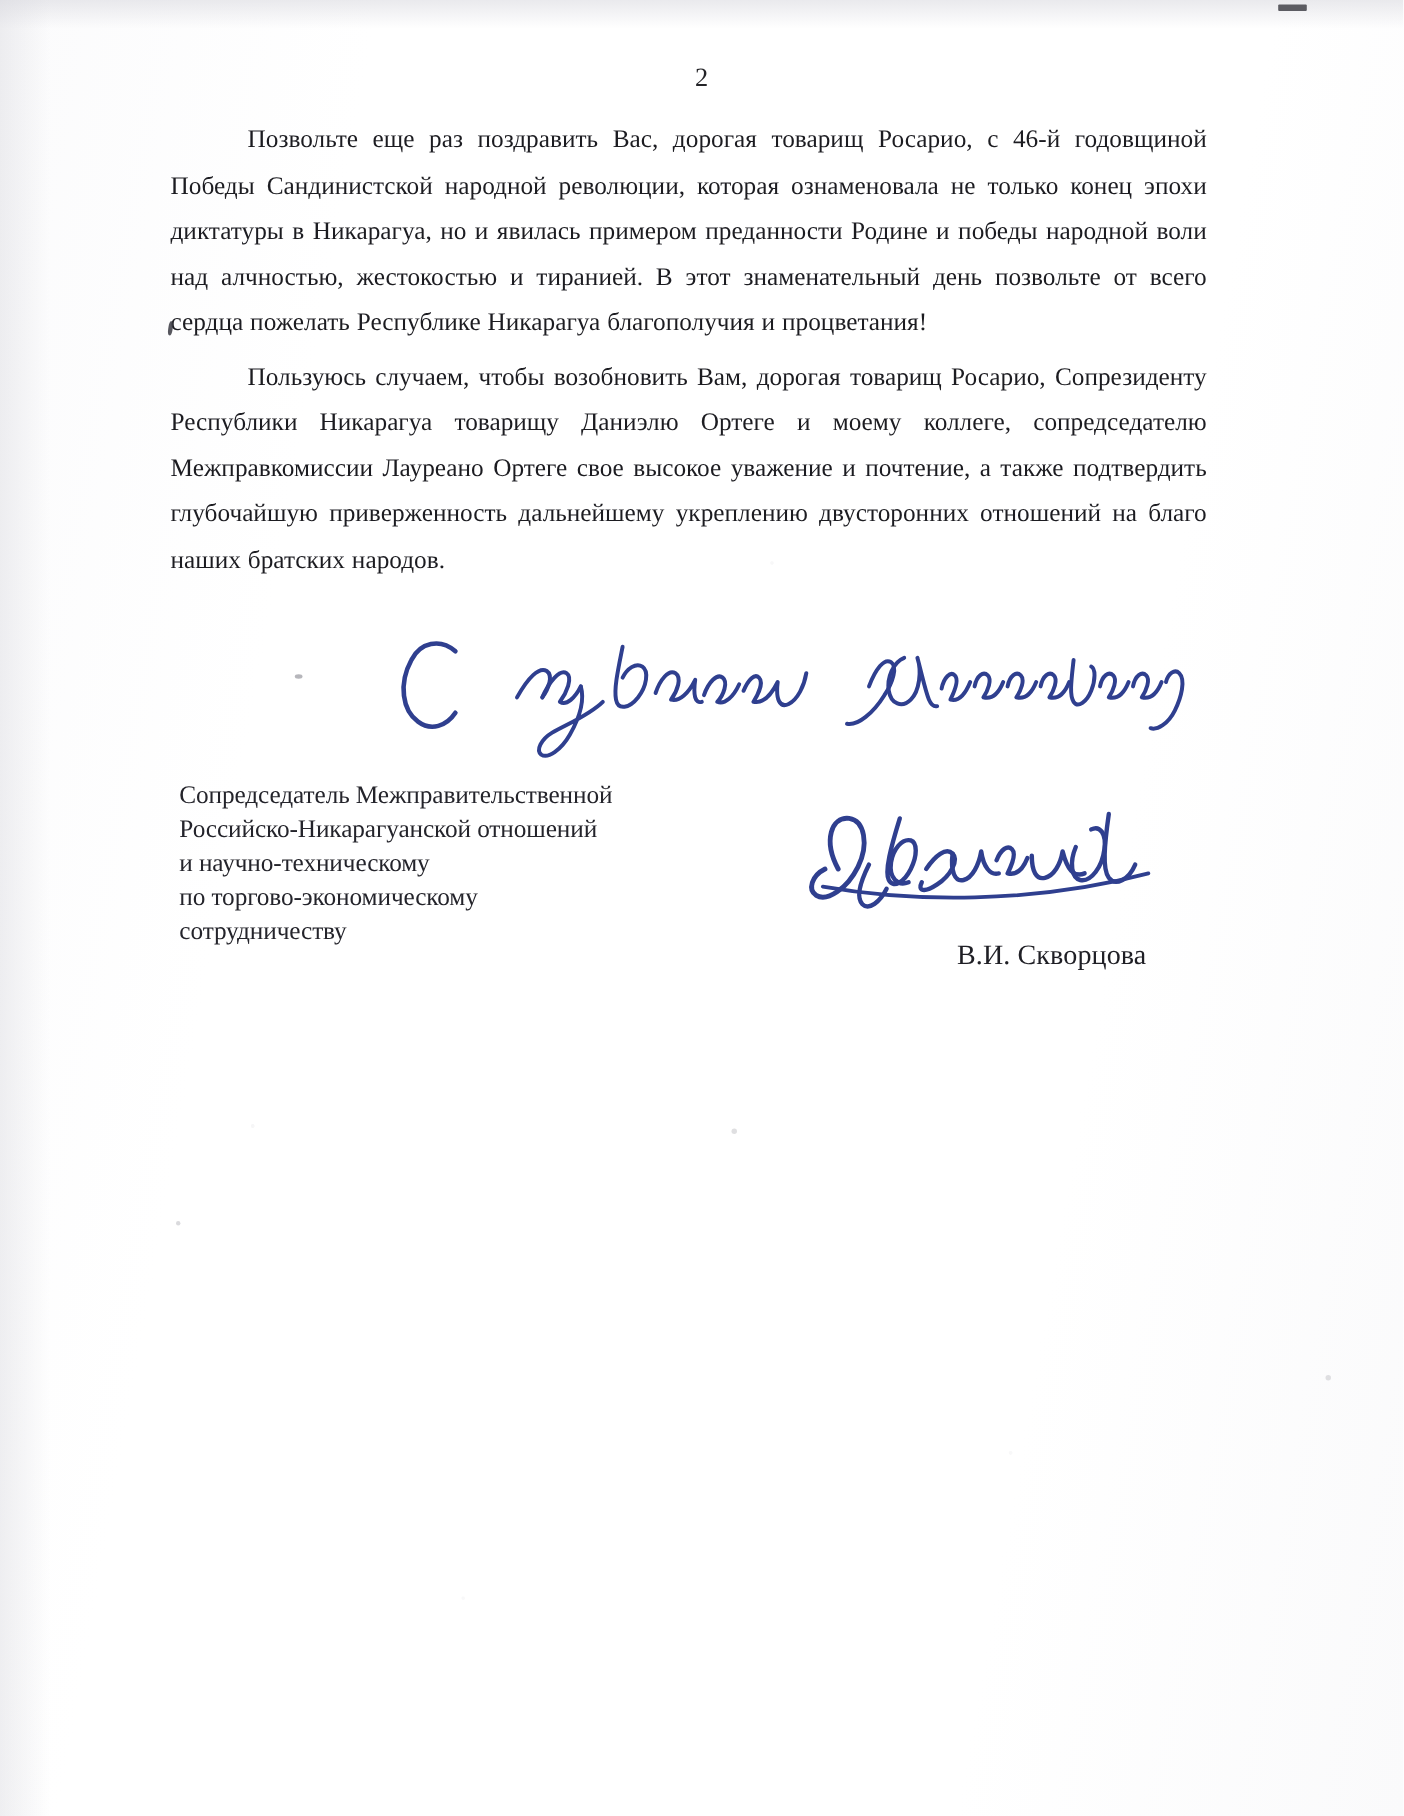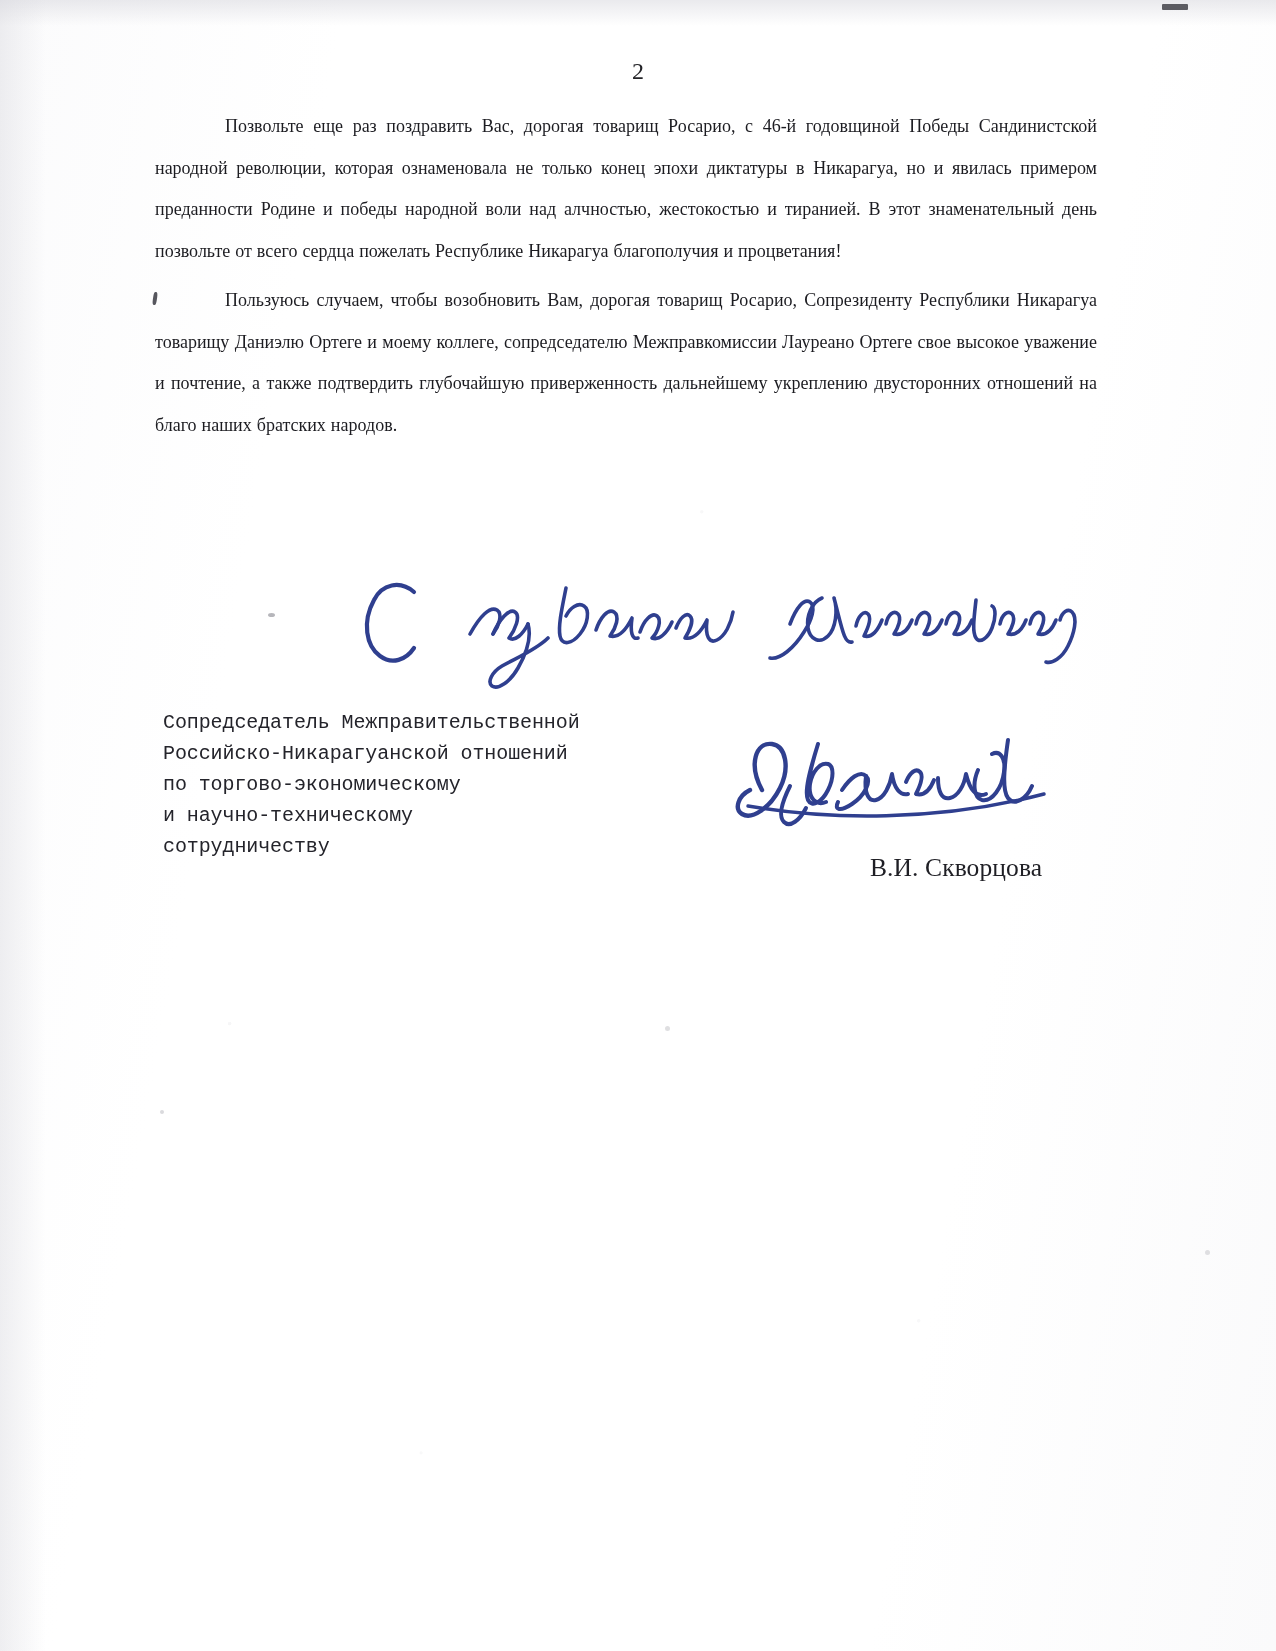--- a/index.html
+++ b/index.html
@@ -74,21 +74,21 @@
     left: 155px;
     top: 106px;
     width: 942px;
   }
 
   p.body-par {
     margin: 0 0 4px 0;
     text-indent: 70px;
     text-align: justify;
     text-align-last: left;
-    font-size: 18px;
+    font-size: 23px;
     line-height: 41.5px;
     color: #1c1c21;
     word-spacing: 0.5px;
   }
 
   p.body-par + p.body-par {
     margin-top: 8px;
   }
 
   
@@ -114,22 +114,22 @@
   }
 
   .closing-block {
     position: absolute;
     left: 163px;
     top: 707px;
     width: 560px;
   }
 
   .closing-line {
-    font-family: Liberation Mono, monospace;
-    font-size: 20px;
+    font-family: Liberation Serif, serif;
+    font-size: 23px;
     line-height: 31px;
     color: #24242b;
     letter-spacing: -0.1px;
   }
 
   .signer-name {
     position: absolute;
     left: 870px;
     top: 851px;
     font-size: 25.5px;
@@ -196,22 +196,22 @@
       <path d="M938 778 c0 14 4 22 12 20 c8 -2 14 -12 16 -24 c4 16 10 24 20 20" stroke-width="4"></path>
       <path d="M978 770 c-6 14 -4 28 4 30 c10 2 20 -12 22 -28 c2 -14 -4 -22 -12 -18" stroke-width="4"></path>
       <path d="M1008 740 c-4 28 -6 50 0 58 c6 8 18 2 24 -12" stroke-width="4"></path>
       <path d="M748 806 c80 14 190 16 296 -12" stroke-width="3.4"></path>
     </g>
   </svg>
 
   <div class="closing-block">
     <div class="closing-line">Сопредседатель Межправительственной</div>
     <div class="closing-line">Российско-Никарагуанской отношений</div>
+    <div class="closing-line">и научно-техническому</div>
     <div class="closing-line">по торгово-экономическому</div>
-    <div class="closing-line">и научно-техническому</div>
     <div class="closing-line">сотрудничеству</div>
   </div>
 
   <div class="signer-name">В.И. Скворцова</div>
 
   <div class="stray-dot" style="left:268px;top:613px;width:7px;height:4px;"></div>
   <div class="stray-dot" style="left:160px;top:1110px;width:4px;height:4px;opacity:.25;"></div>
   <div class="stray-dot" style="left:665px;top:1026px;width:5px;height:5px;opacity:.22;"></div>
   <div class="stray-dot" style="left:1205px;top:1250px;width:5px;height:5px;opacity:.2;"></div>
 

